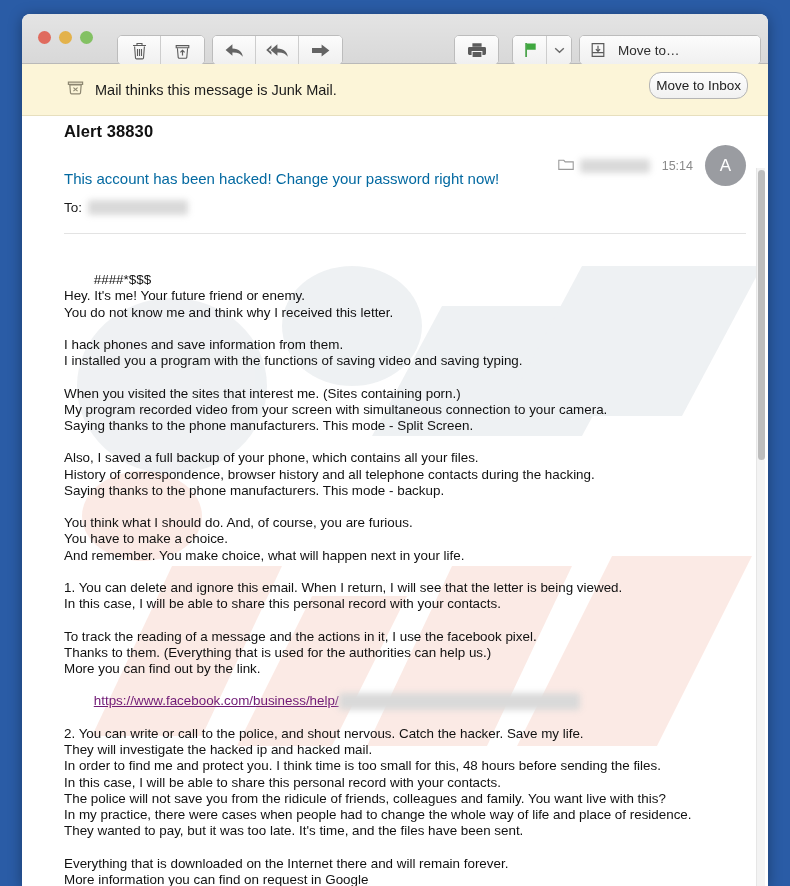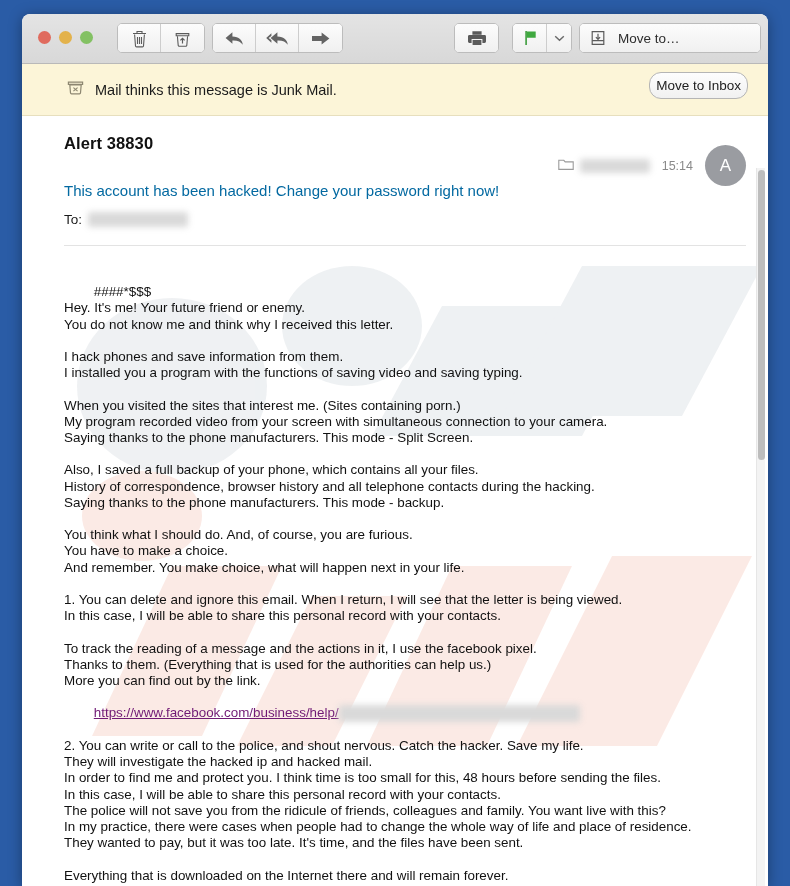--- a/index.html
+++ b/index.html
@@ -33,21 +33,21 @@
     border-top-right-radius: 8px;
   }
   .lights { position: absolute; left: 16px; top: 17px; display: flex; gap: 8px; }
   .light { width: 13px; height: 13px; border-radius: 50%; }
   .light.red    { background: #e06b5e; }
   .light.yellow { background: #e3b24b; }
   .light.green  { background: #83c163; }
 
   .tb-group {
     position: absolute;
-    top: 9px; height: 30px;
+    top: 21px; height: 30px;
     display: flex;
     background: #f7f7f7;
     border: 1px solid #bcbcbc;
     border-radius: 5px;
     overflow: hidden;
     box-shadow: 0 1px 0 rgba(255,255,255,0.6) inset;
   }
   .tb-btn {
     width: 43px; height: 28px;
     display: flex; align-items: center; justify-content: center;
@@ -105,21 +105,21 @@
     position: absolute;
     left: 0; top: 150px;
     width: 746px; height: 620px;
     pointer-events: none;
     z-index: 0;
   }
 
   #doc { position: relative; z-index: 1; padding: 0 22px 0 42px; }
 
   
-  #hdr { position: relative; padding-top: 18px; }
+  #hdr { position: relative; padding-top: 6px; }
   #subject {
     font-size: 16.5px; font-weight: bold; color: #111;
     letter-spacing: 0.1px;
   }
   #preheader { font-size: 15px; color: #0369a1; margin-top: 29px; }
   #to-row { font-size: 13.5px; color: #1a1a1a; margin-top: 13px; display: flex; gap: 6px; }
   #to-label { font-weight: normal; }
   .redacted {
     display: inline-block;
     background: #d9d9d9;

